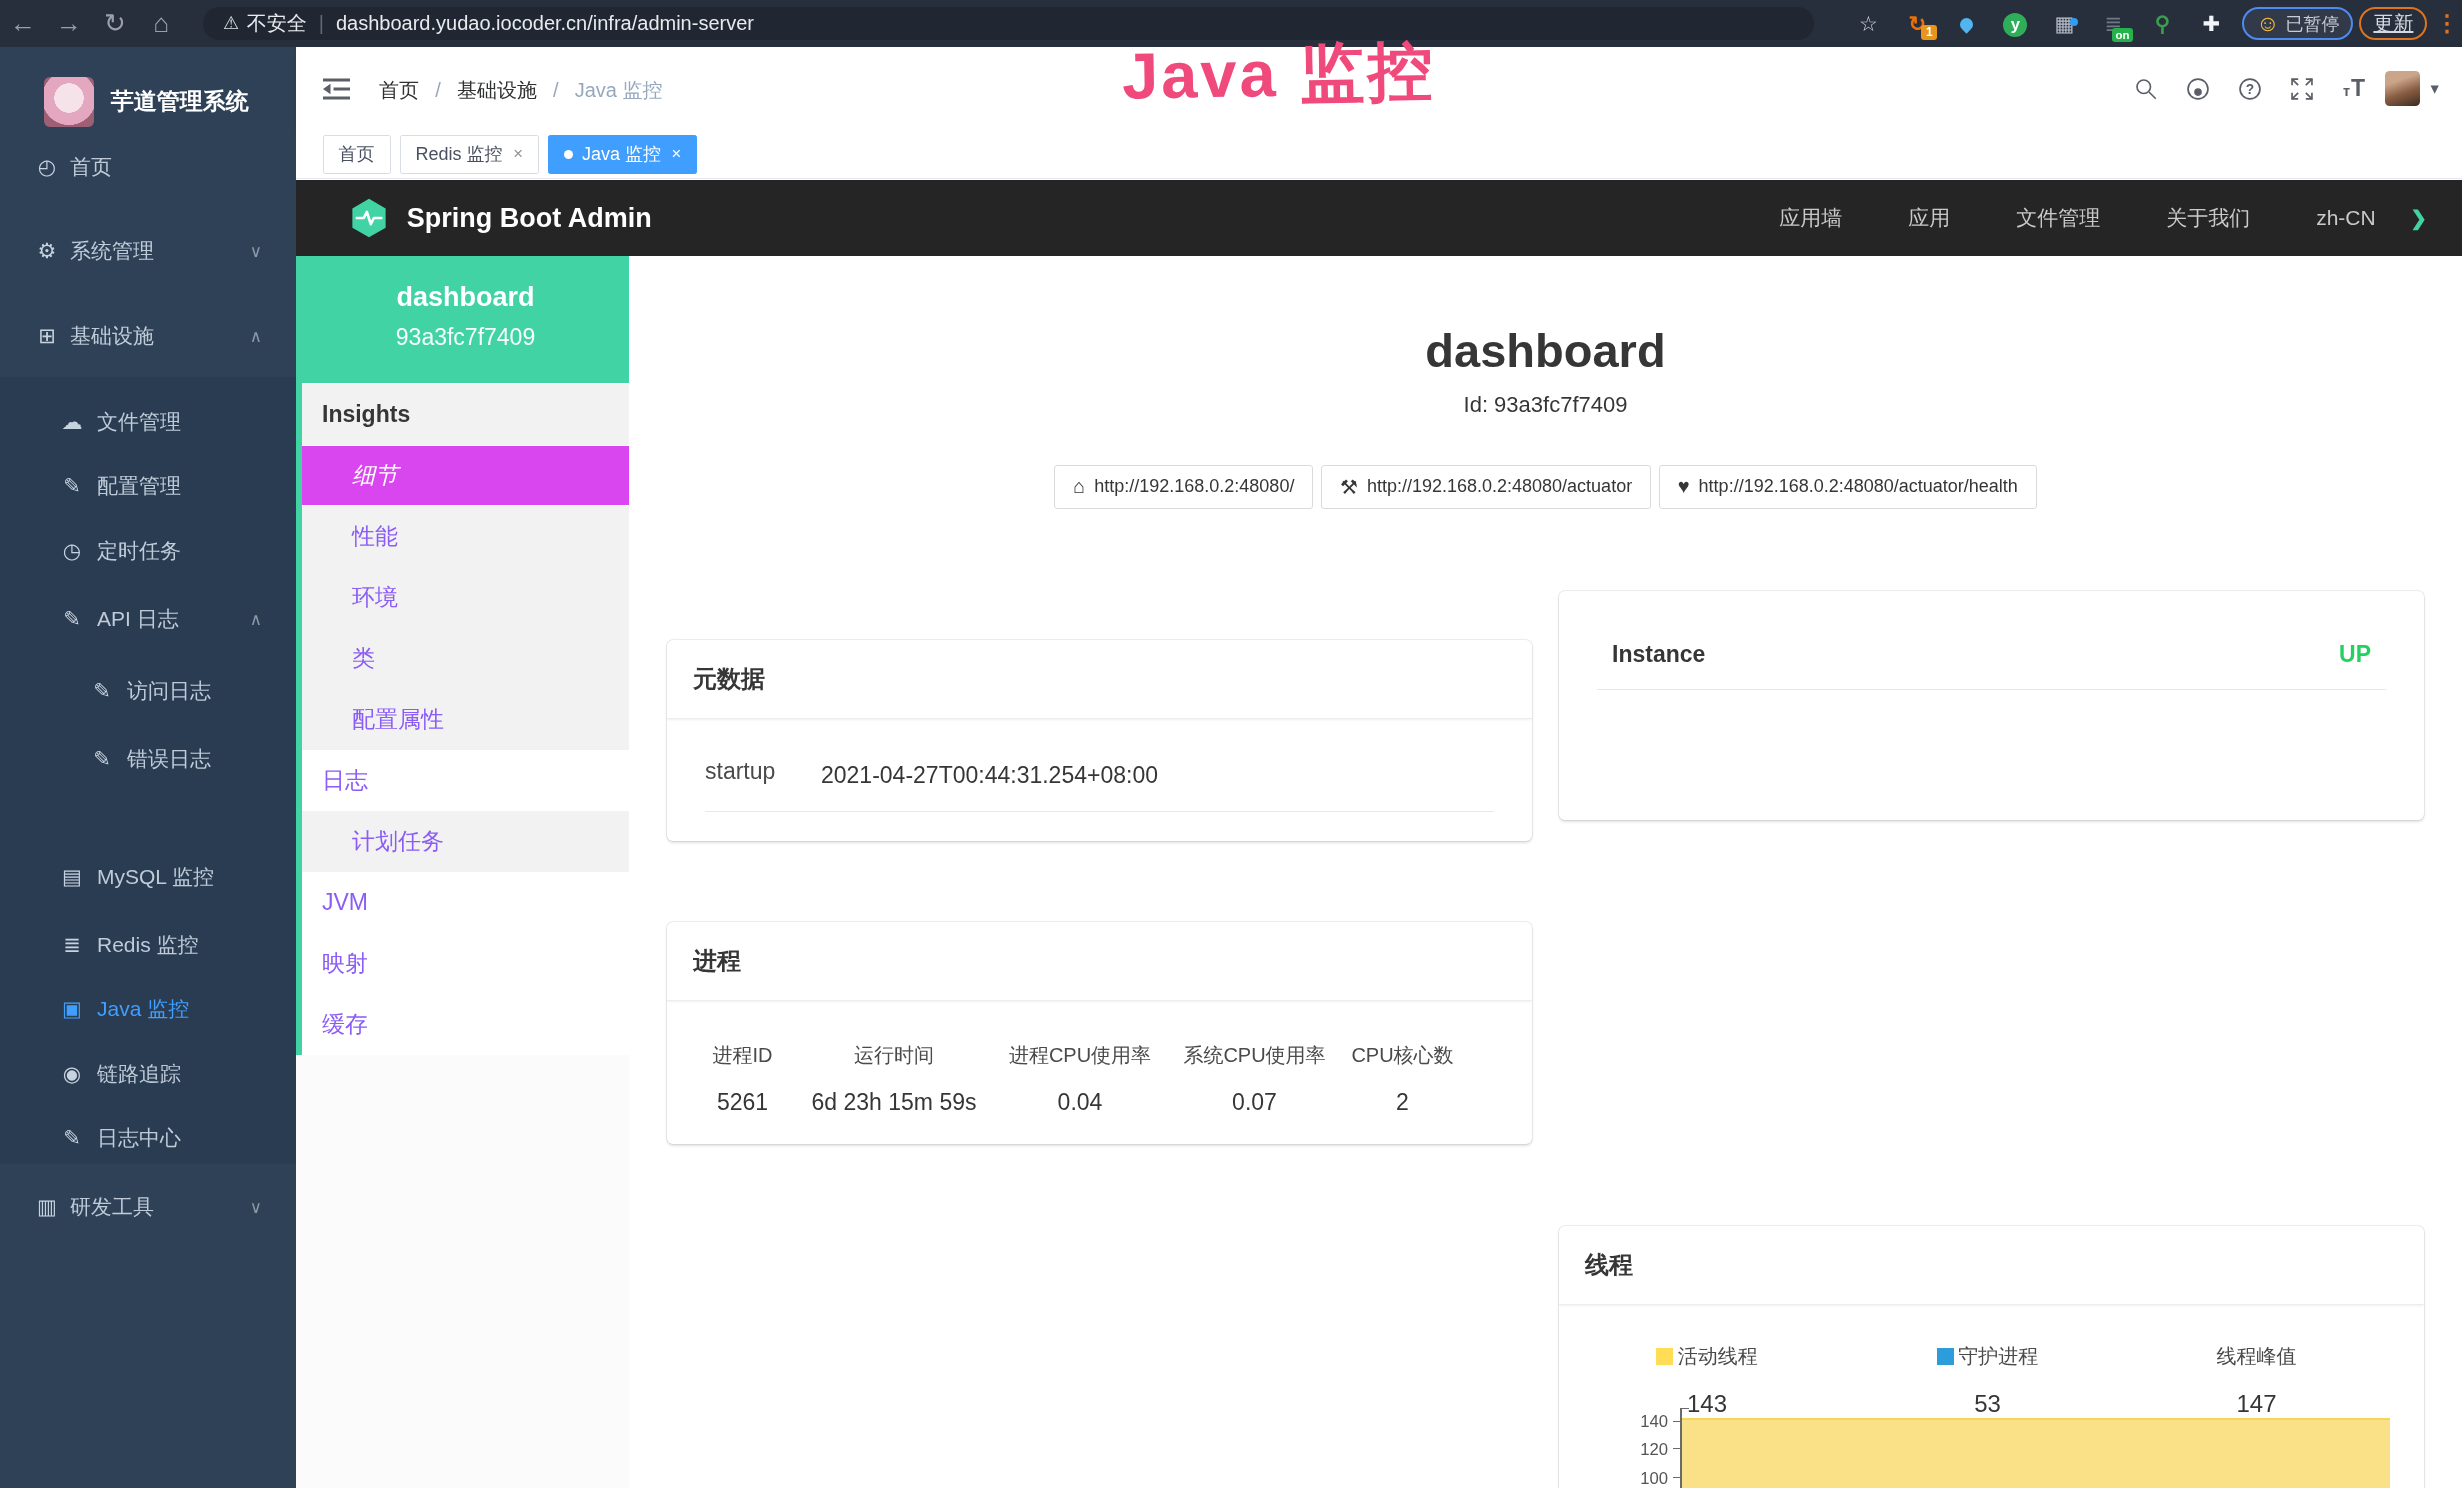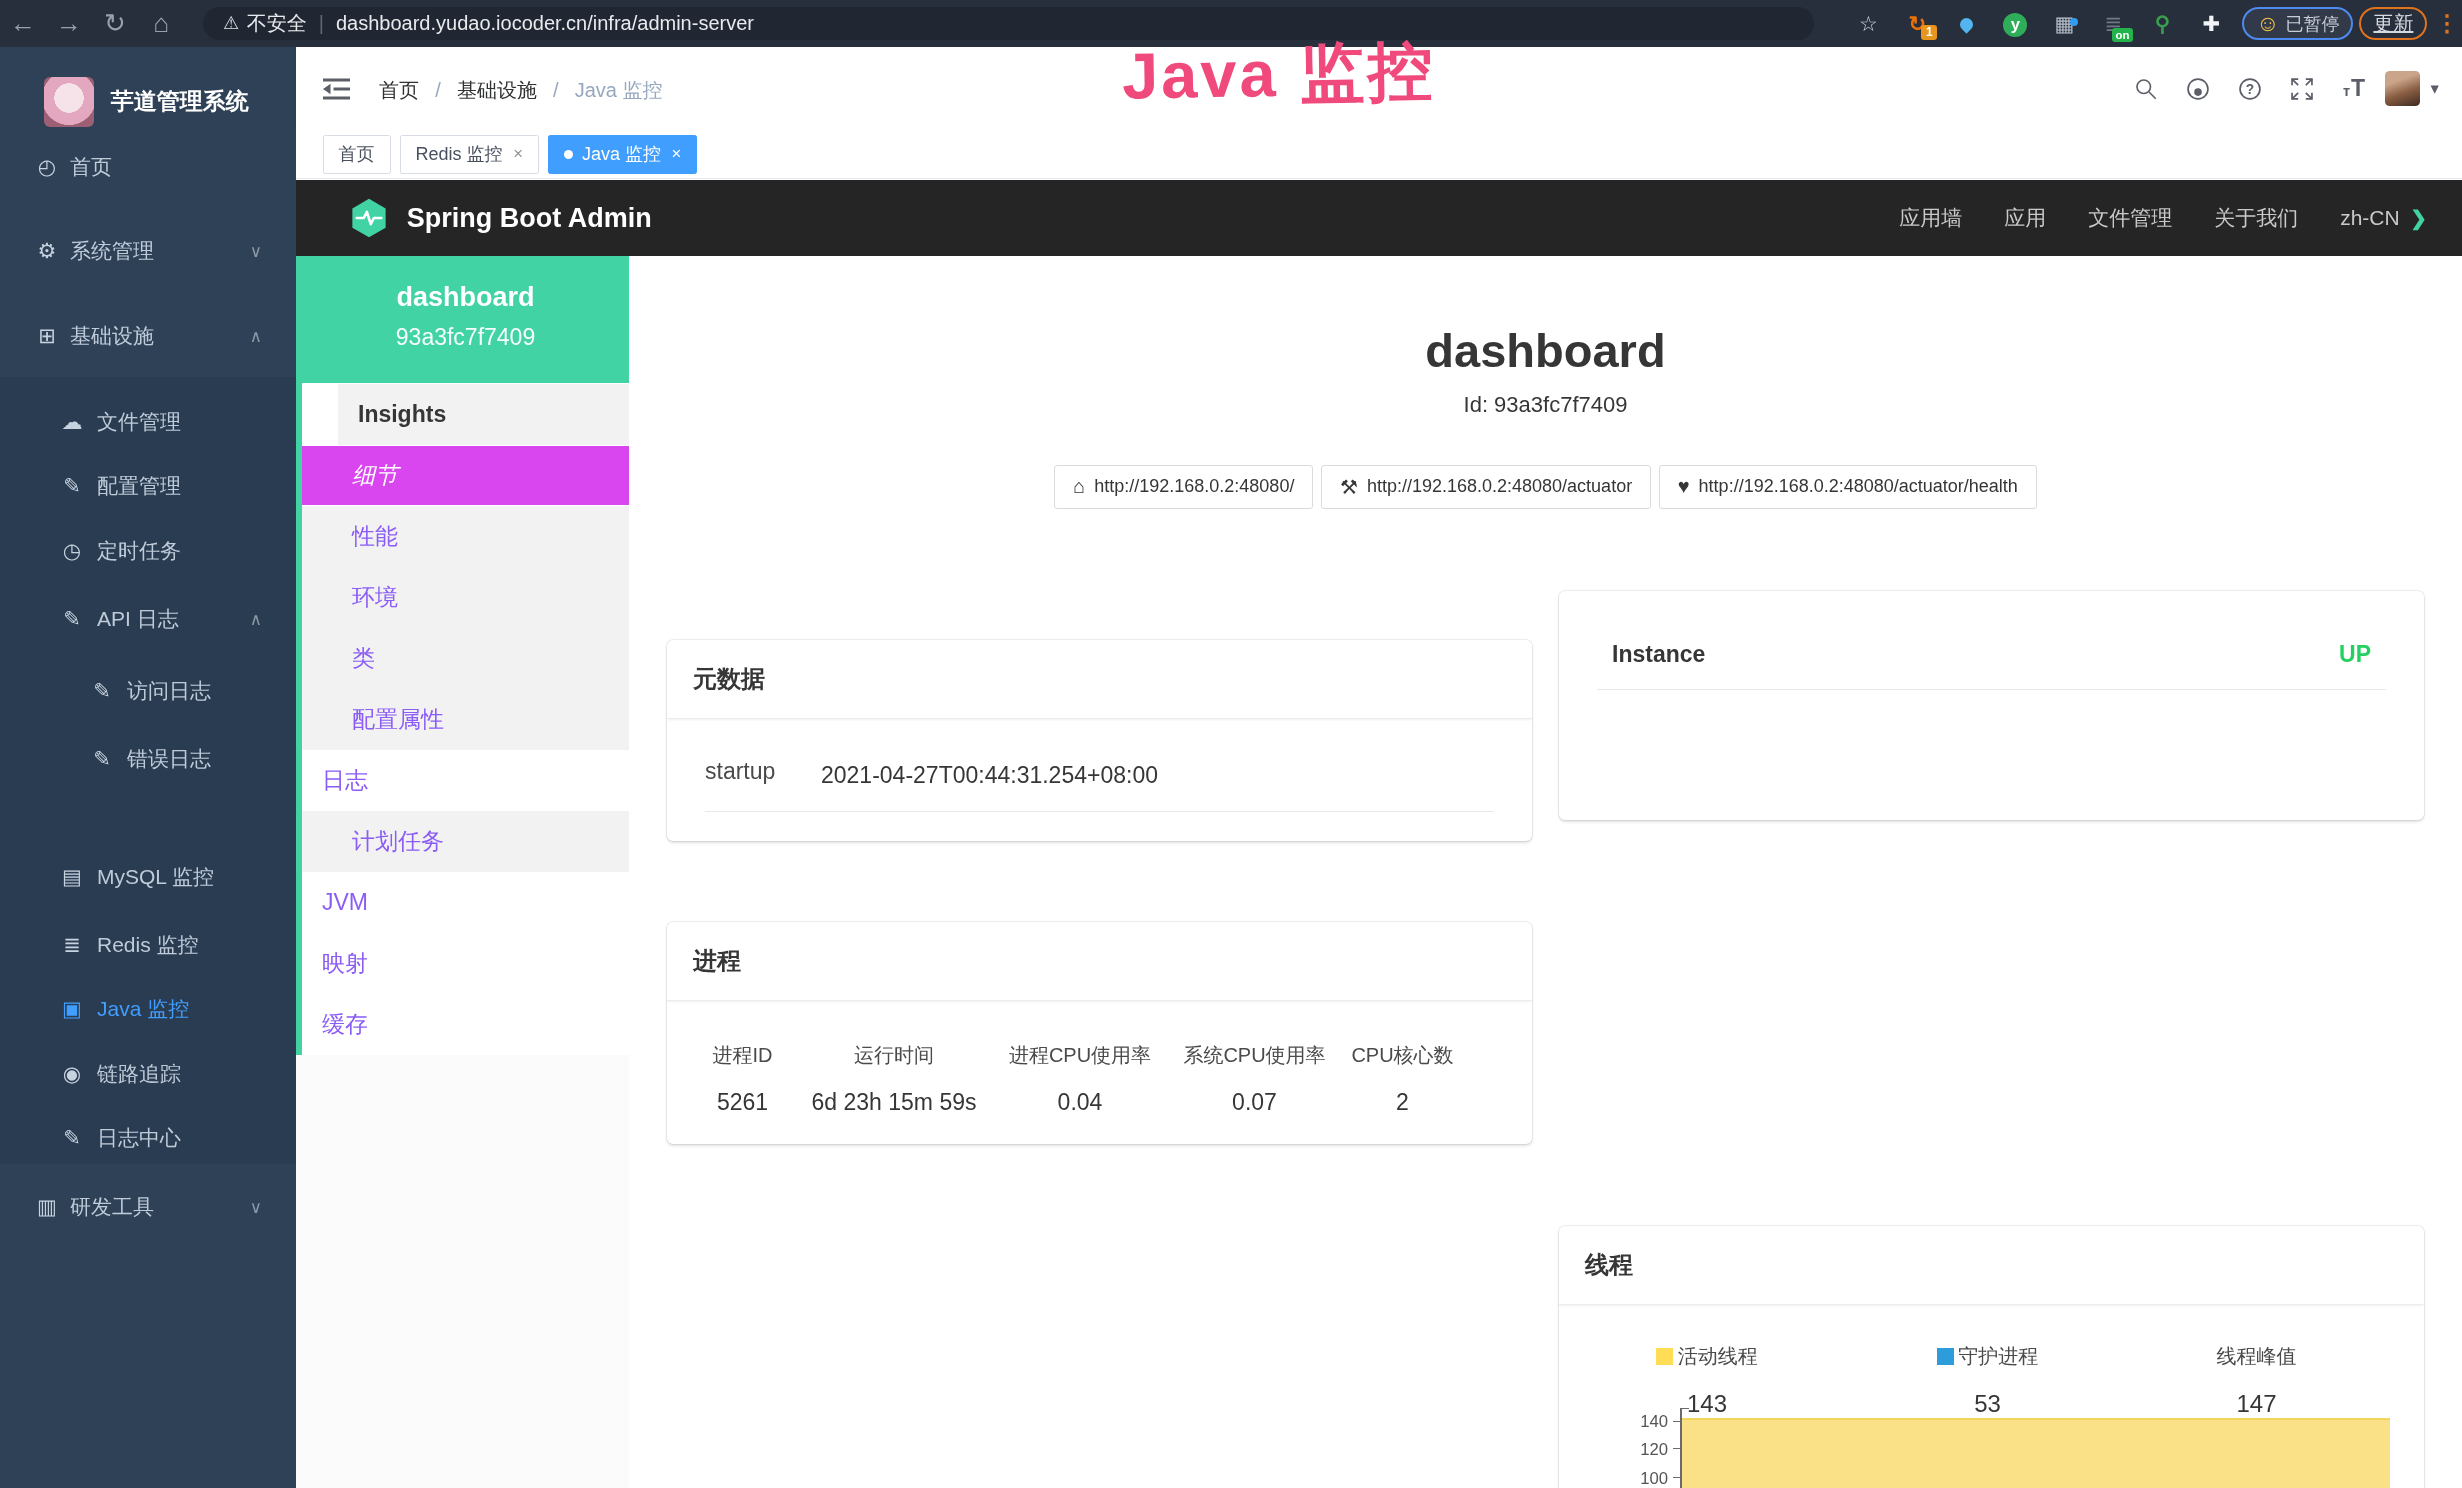--- a/index.html
+++ b/index.html
@@ -78,34 +78,34 @@
   .tag .x { margin-left:10.6px; font-size:16.7px; color:#909399; }
   .tag.active { background:#409eff; border-color:#409eff; color:#fff; }
   .tag.active .dot { width:9px; height:9px; border-radius:50%; background:#fff; margin-right:9px; }
   .tag.active .x { color:#fff; }
 
   
   .sba-header { position:absolute; left:296px; top:180px; right:0; height:76px; background:#252525;
                 display:flex; align-items:center; }
   .sba-brand { display:flex; align-items:center; margin-left:52px; }
   .sba-brand .txt { color:#fff; font-size:27px; font-weight:bold; margin-left:16.7px; }
-  .sba-nav { position:absolute; right:35px; display:flex; align-items:center; }
+  .sba-nav { position:absolute; right:35px; display:flex; align-items:center;gap:24px; }
   .sba-link { color:#c9c9c9; font-size:21px; margin-left:42px; cursor:pointer; }
   .sba-locale { color:#c9c9c9; font-size:21px; margin-left:42px; }
   .sba-chev { color:#42d3a5; font-size:20px; font-weight:bold; margin-left:10.6px; }
 
   
   .sba-side { position:absolute; left:296px; top:256px; width:334px; bottom:0; background:#fbfbfb;
               border-right:0.8px solid #e8e8e8; }
   .sba-menu { border-left:6px solid #42d3a5; background:#fff; }
   .inst-head { height:127px; background:#42d3a5; color:#fff; text-align:center; }
   .inst-head .nm { font-size:27px; font-weight:bold; padding-top:26px; }
   .inst-head .id { font-size:23px; margin-top:10.6px; opacity:.95; }
   .sec-label { height:62px; background:#f2f2f2; border-top:1.5px solid #fff; display:flex; align-items:center;
-               padding-left:20px; font-size:23px; font-weight:bold; color:#363636;margin-left:36px; }
+               padding-left:20px; font-size:23px; font-weight:bold; color:#363636; }
   .s-item { height:61px; display:flex; align-items:center; font-size:23px; color:#8b5cf6;
             padding-left:20px; cursor:pointer; background:#fff; }
   .s-item.sub { padding-left:50px; background:#f2f2f2; }
   .s-item.sel { background:#d946ef; color:#fff; border-top:1.5px solid #fff; border-bottom:1.5px solid #fff;font-style:italic; }
 
   
   .main { position:absolute; left:629px; top:256px; right:0; bottom:0; background:#fff; overflow:hidden; }
   .pg-title { text-align:center; margin-top:67px; font-size:47px; font-weight:bold; color:#363636; }
   .pg-id { text-align:center; margin-top:13.7px; font-size:22px; color:#363636; }
   .endpoints { display:flex; justify-content:center; margin-top:47px; gap:7.6px; }

